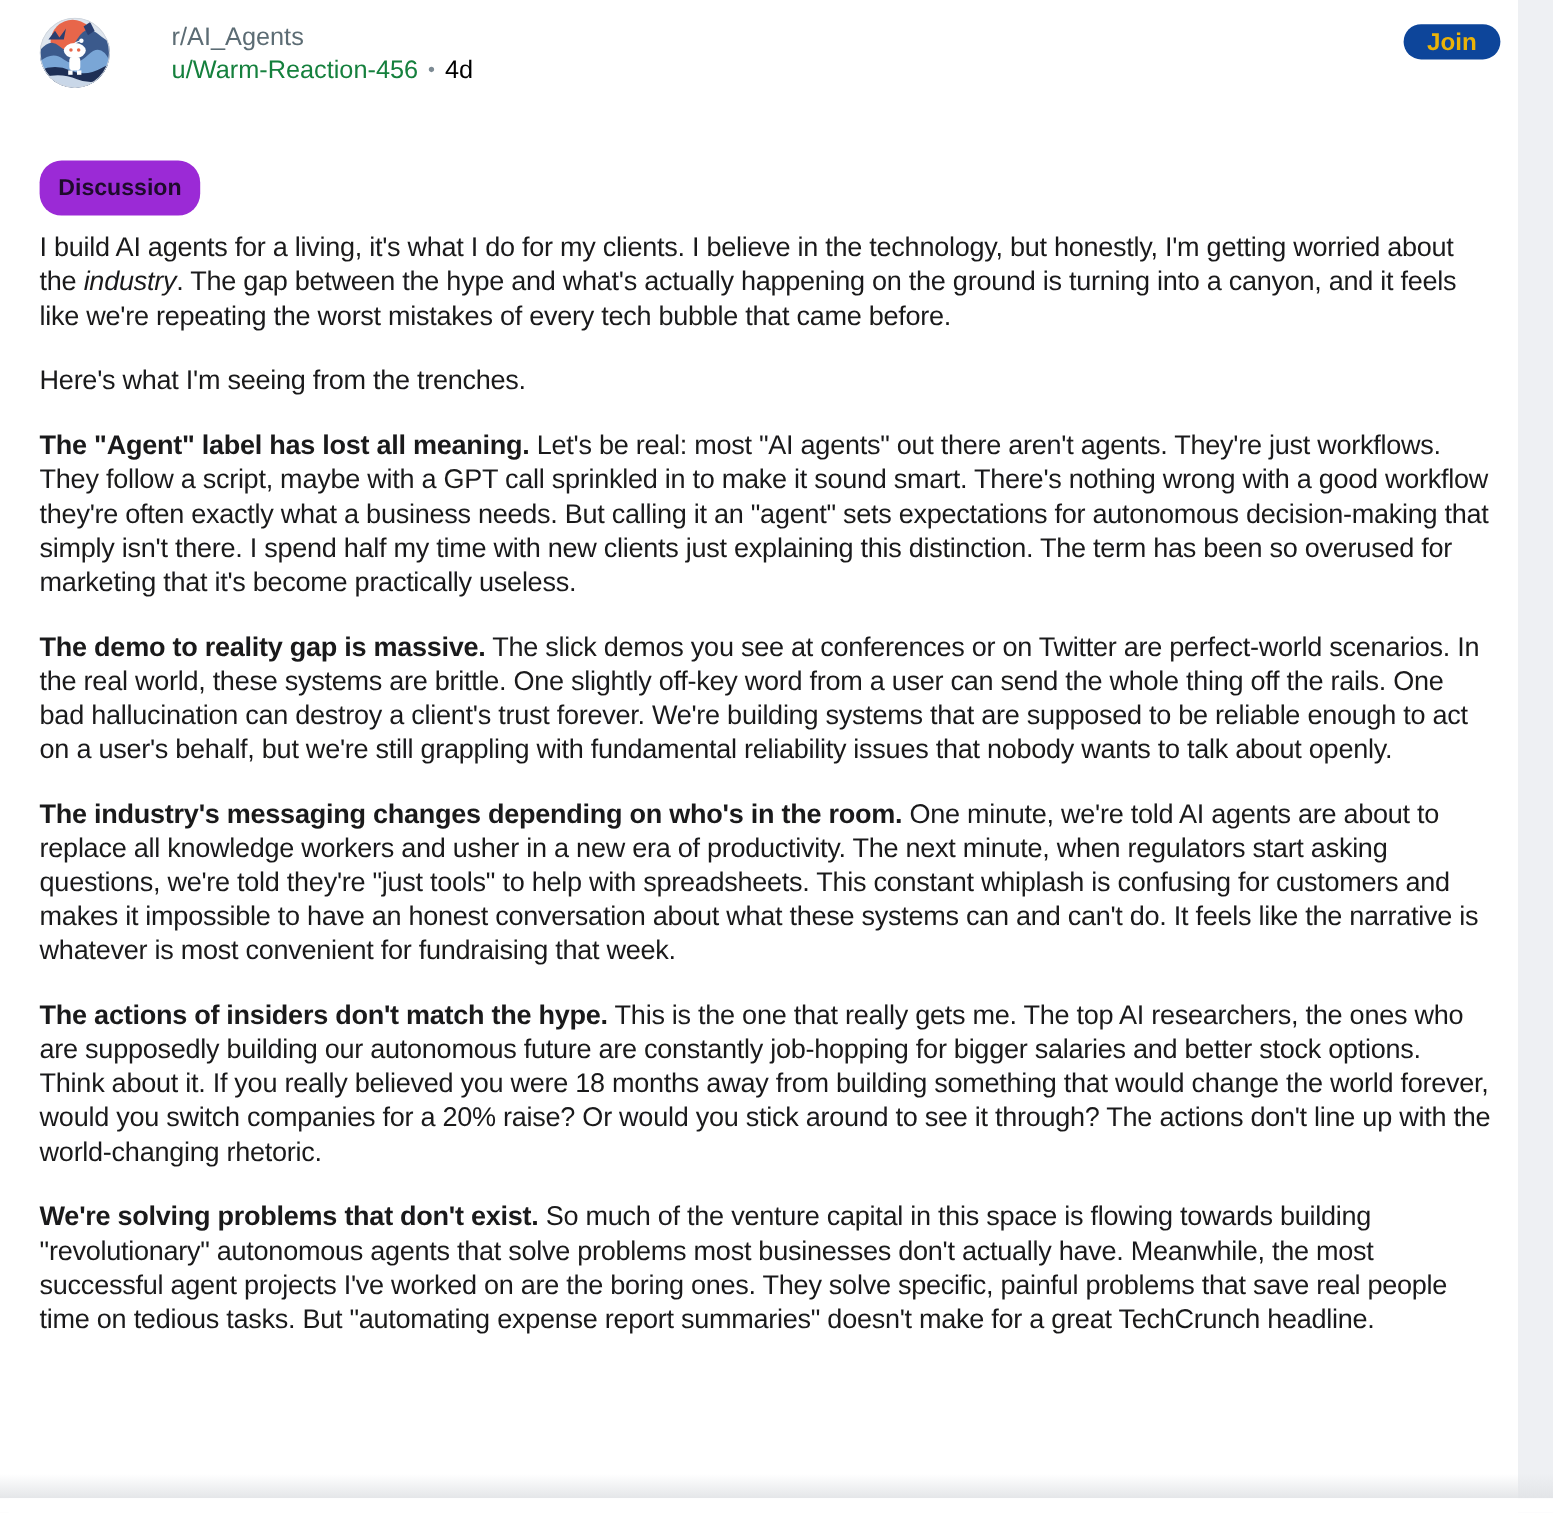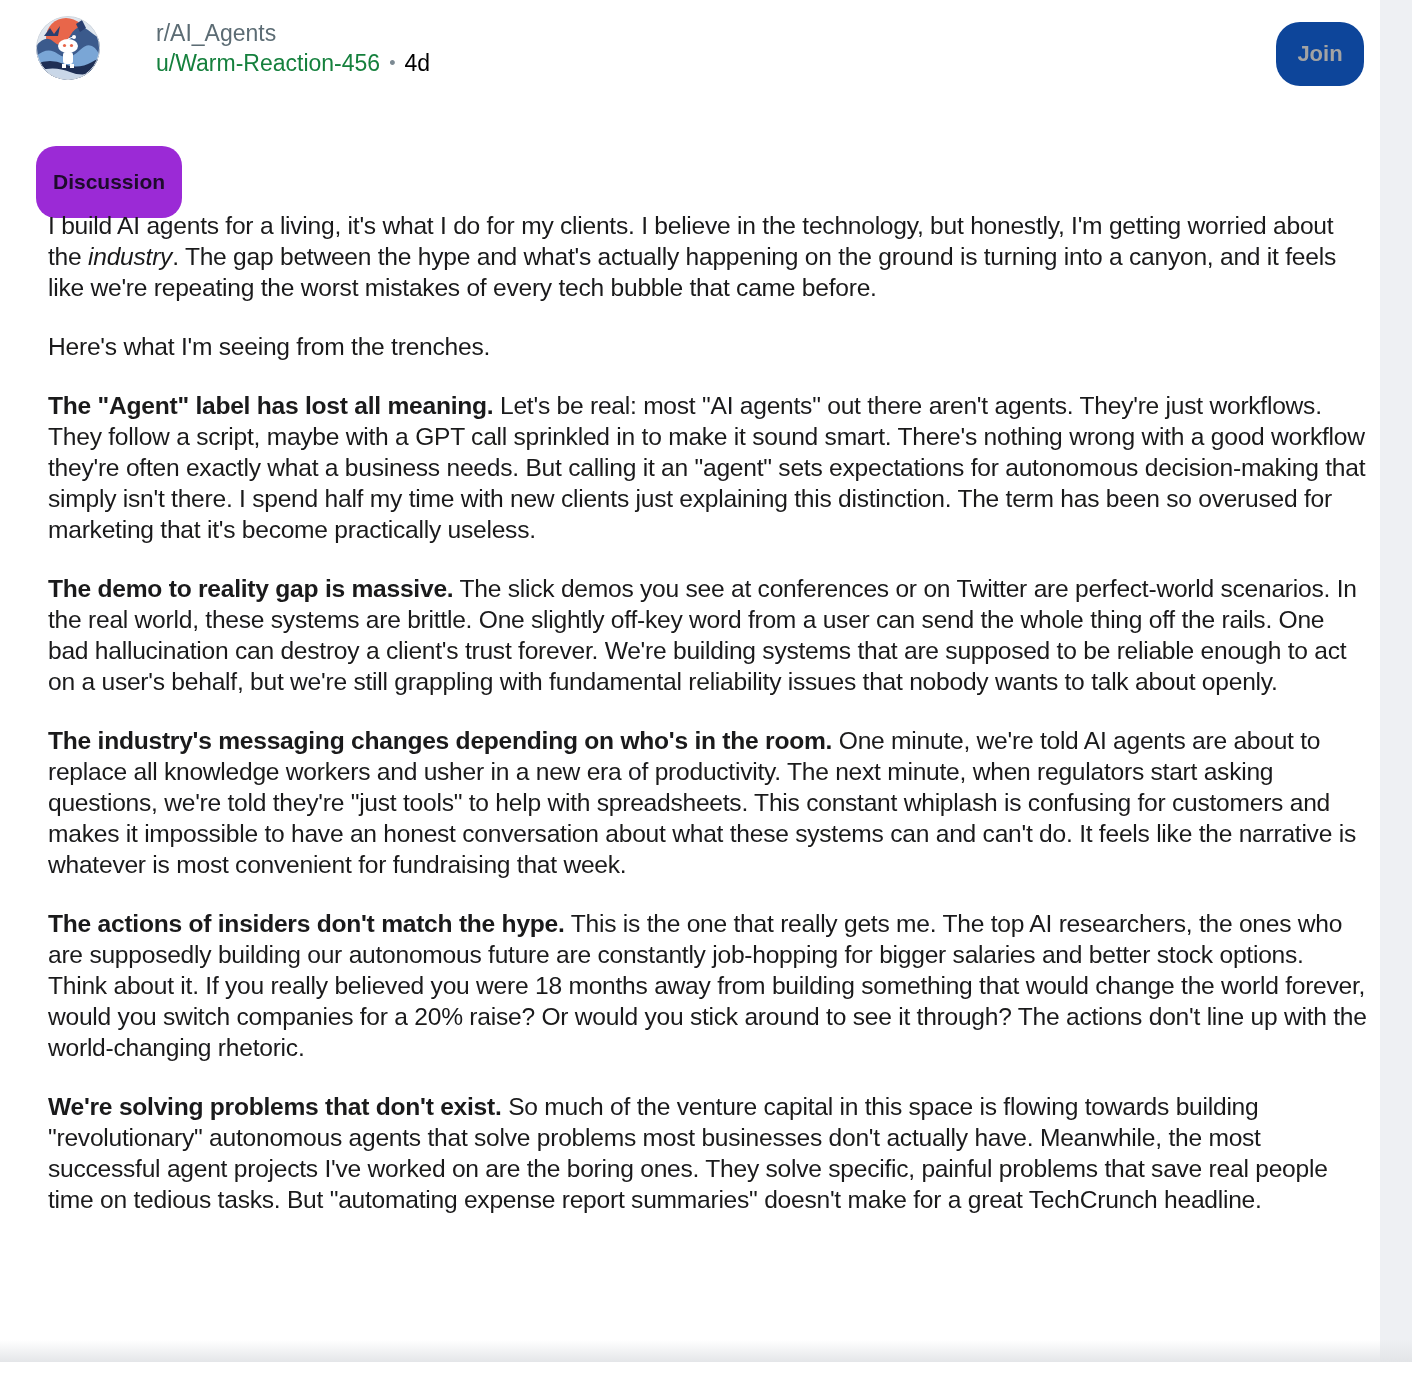--- a/index.html
+++ b/index.html
@@ -77,24 +77,24 @@
       line-height: 30px;
       display: flex;
       align-items: center;
     }
     .username { color: #15803d; }
     .dot { color: #7c8a93; margin: 0 9px; font-size: 18px; }
     .age { color: #000000; }
     .join-button {
       position: absolute;
       left: 1276px; top: 22px;
-      width: 88px; height: 64px;
+      width: 88px; height: 32px;
       border-radius: 24px;
       background: #0d459a;
-      color: #a3a3a3;
+      color: #eab308;
       border: none;
       font-family: "Liberation Sans", sans-serif;
       font-size: 22px;
       font-weight: bold;
       cursor: pointer;
       display: flex;
       align-items: center;
       justify-content: center;
     }
     .title {
@@ -103,32 +103,32 @@
       margin: 0;
       font-size: 29px;
       font-weight: bold;
       line-height: 36px;
       color: #1a1a1b;
     }
     .flair {
       position: absolute;
       left: 36px; top: 146px;
       height: 40px;
-      padding: 16px 17px;
+      padding: 5px 17px;
       border-radius: 20px;
       background: #9b2ad6;
       color: #1e0b2c;
       font-size: 21px;
       font-weight: bold;
       display: flex;
       align-items: center;
     }
     .body-text {
       position: absolute;
-      left: 48px; top: 210px;
+      left: 36px; top: 210px;
       width: 1320px;
       font-size: 24.6px;
       line-height: 31px;
       color: #1a1a1b;
       letter-spacing: -0.25px;
     }
     .body-text p {
       margin: 0 0 28px 0;
     }
     .body-text strong { font-weight: bold; }

